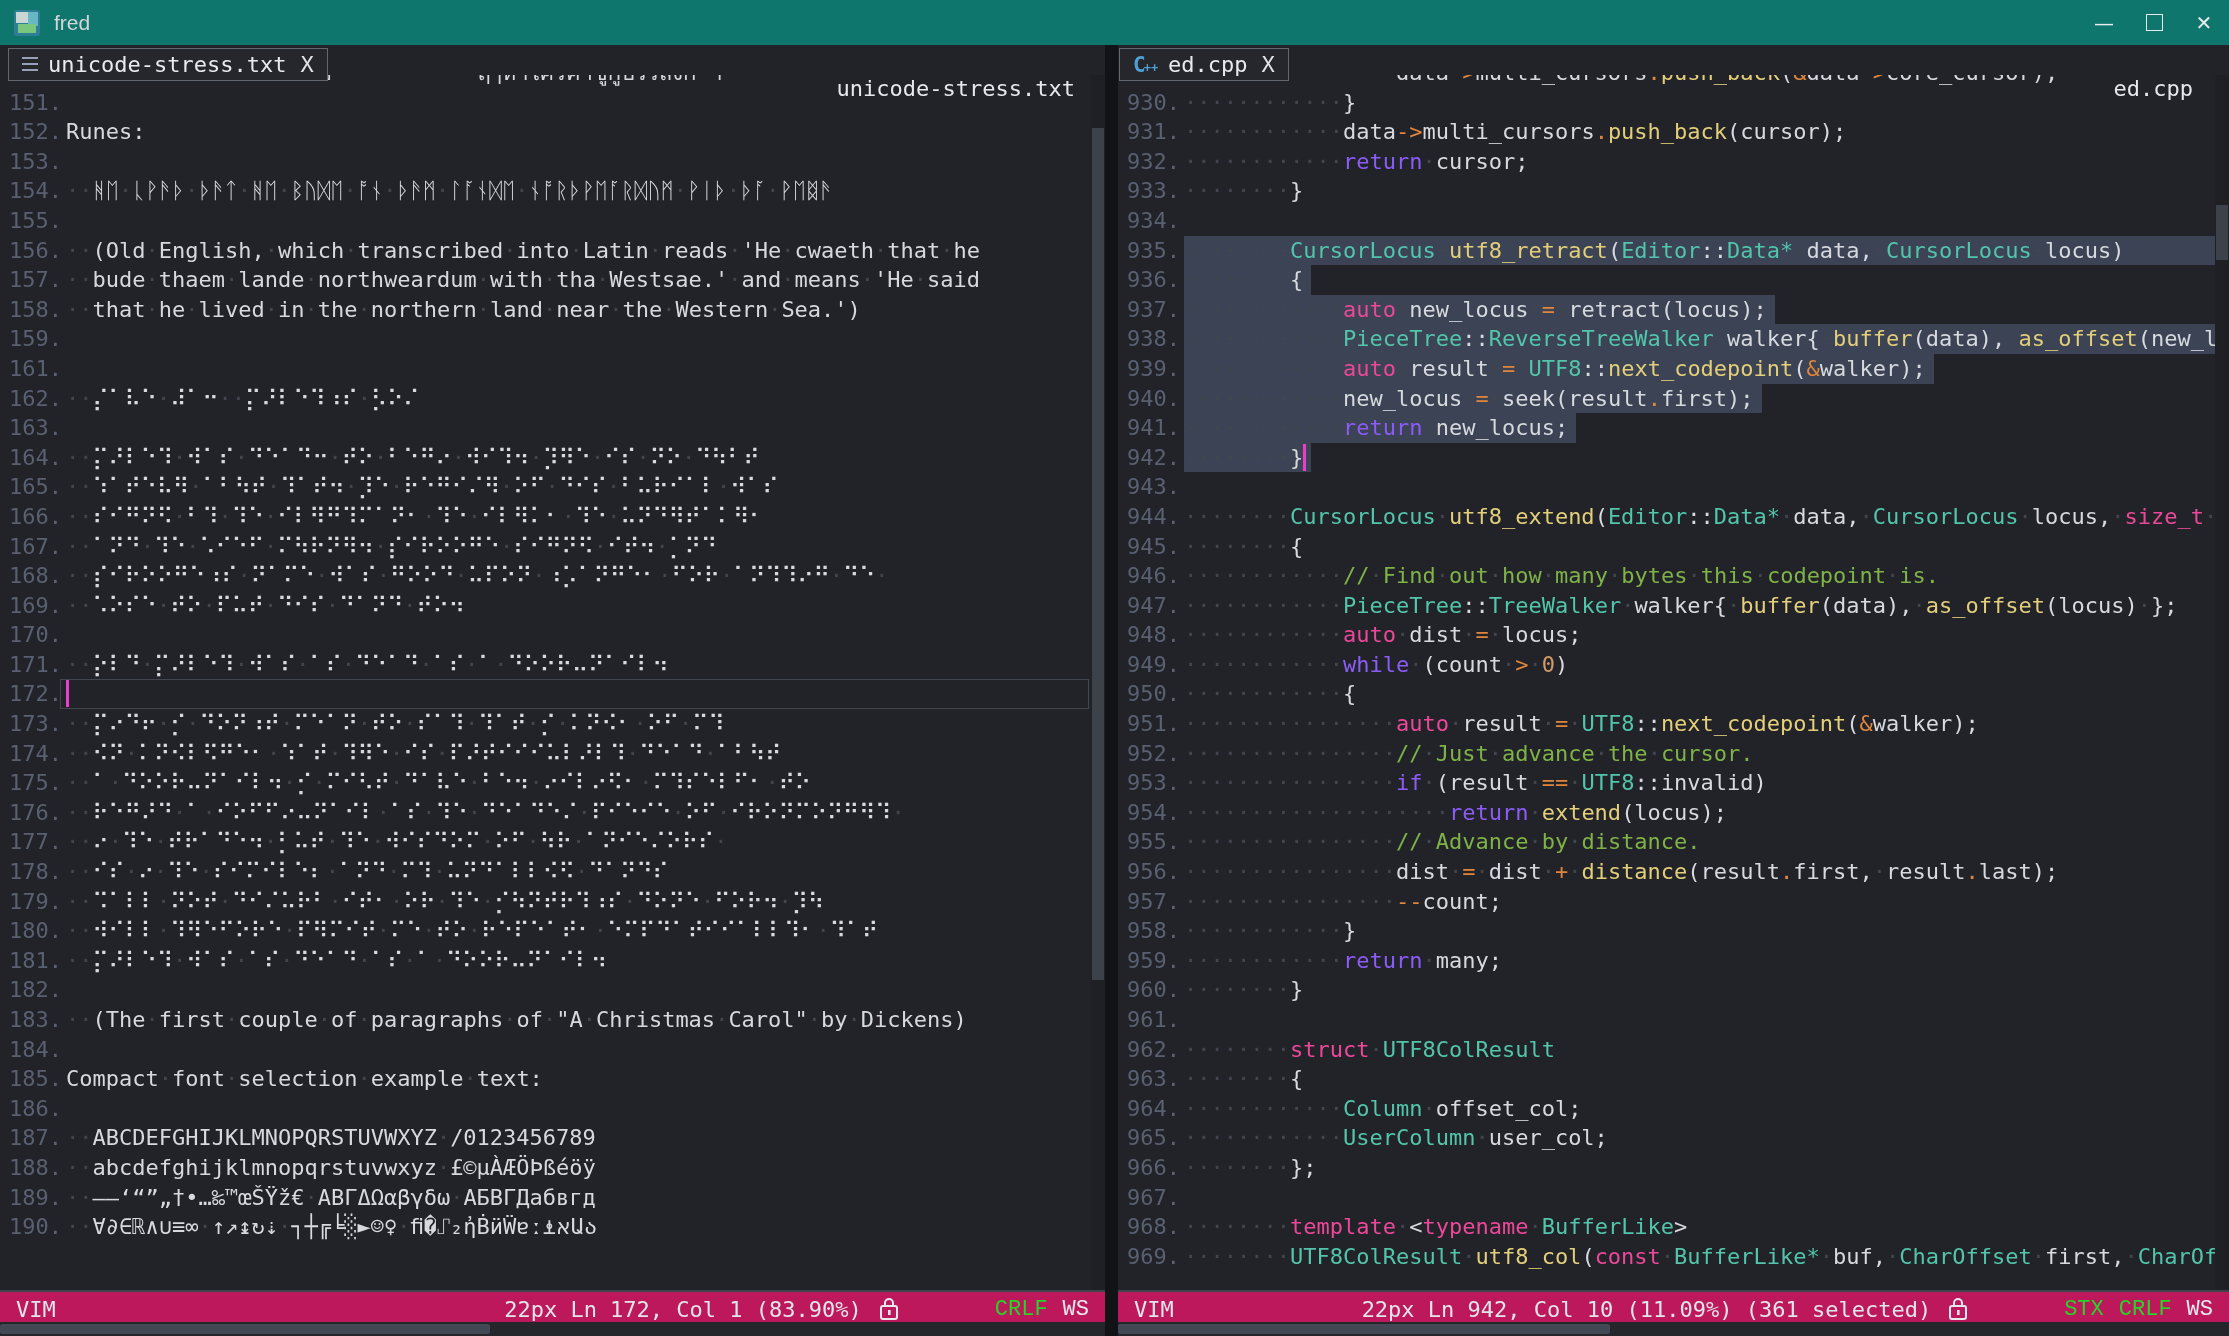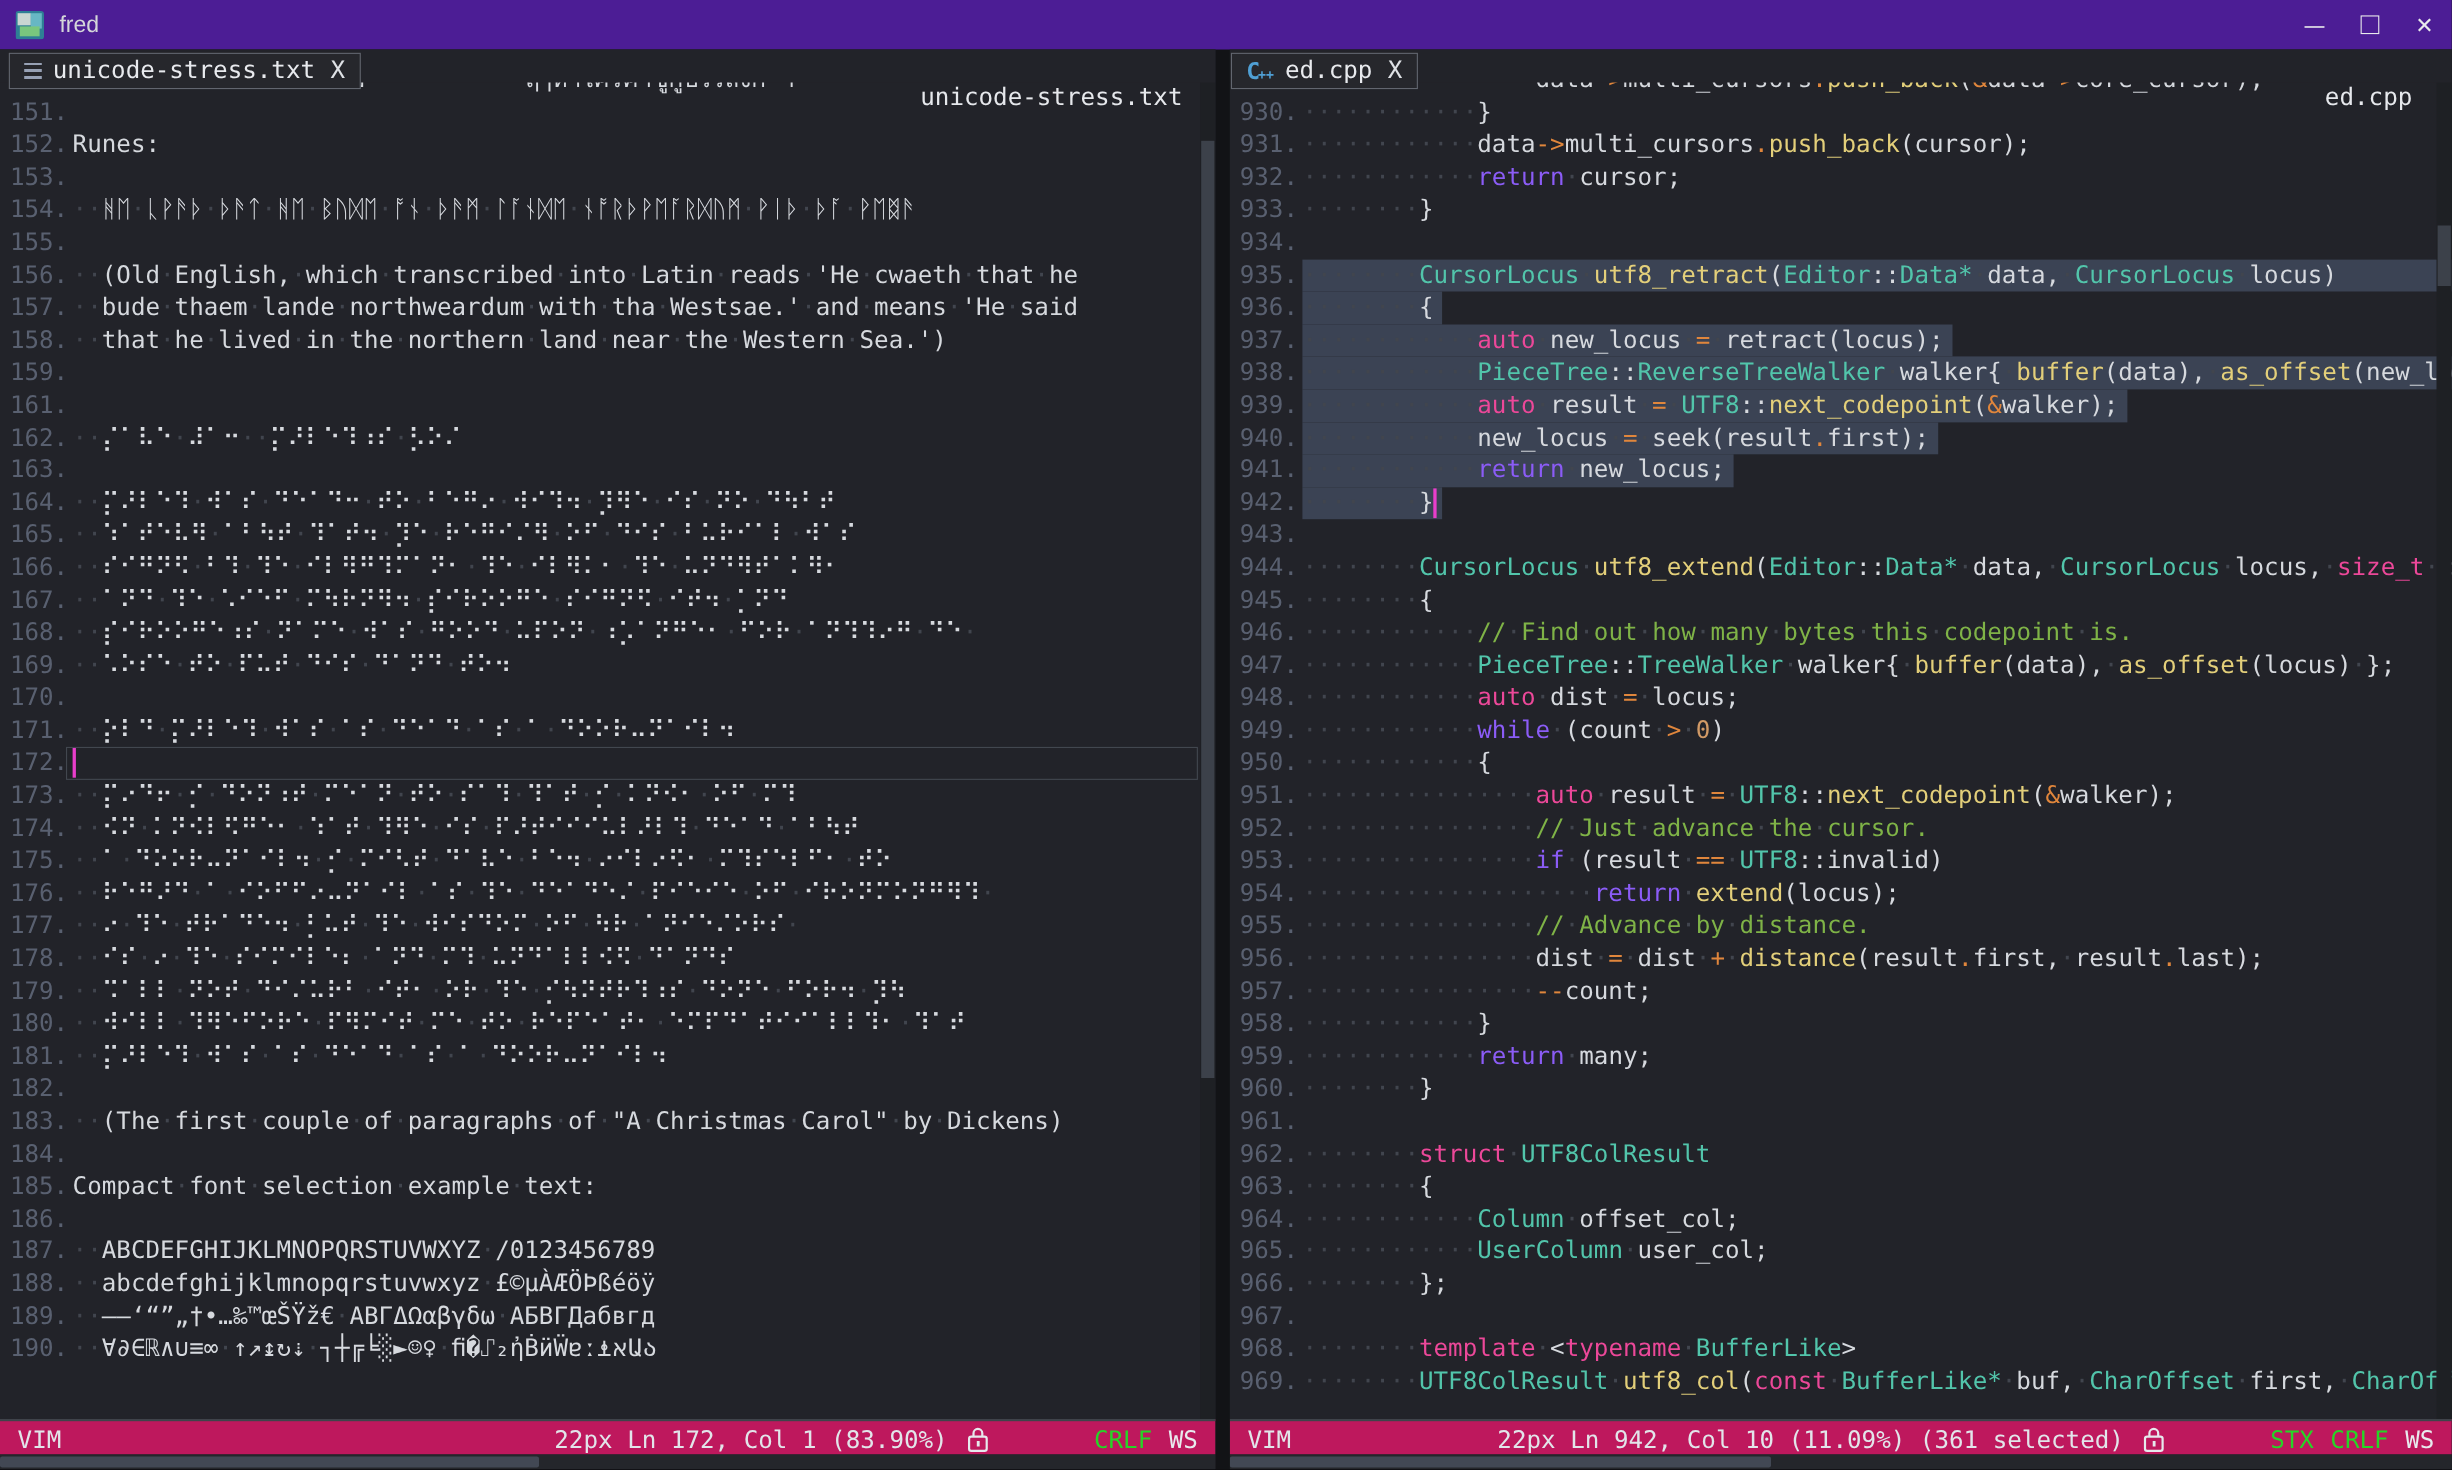--- a/index.html
+++ b/index.html
@@ -1,19 +1,19 @@
 <!DOCTYPE html>
 <html><head>
 <meta charset="utf-8">
 <style>
   html,body{margin:0;padding:0;background:#0f1012;}
   #app{position:relative;width:2229px;height:1336px;background:#121316;overflow:hidden;
        font-family:"DejaVu Sans Mono","DejaVu Sans",monospace;color:#d6d9de;}
   
-  #titlebar{position:absolute;left:0;top:0;width:2229px;height:45px;background:#4c1d95;
+  #titlebar{position:absolute;left:0;top:0;width:2229px;height:45px;background:#0f766e;
             display:flex;align-items:center;}
   #app-icon{width:26px;height:26px;margin-left:14px;border-radius:3px;overflow:hidden;flex:0 0 auto;}
   #win-title{margin-left:14px;font-family:"Liberation Sans","DejaVu Sans",sans-serif;
              font-size:21px;color:#d4d6d9;}
   #win-controls{margin-left:auto;display:flex;height:45px;}
   .win-btn{width:50px;height:45px;display:flex;align-items:center;justify-content:center;
            color:#e9eaec;font-size:20px;font-family:"DejaVu Sans",sans-serif;cursor:default;}
   .win-btn.maxi span{display:block;width:15px;height:15px;border:1.5px solid #e9eaec;}
   
   .pane{position:absolute;top:45px;height:1291px;background:#222329;overflow:hidden;}
@@ -51,21 +51,21 @@
   .vthumb{position:absolute;left:1px;width:12px;background:#3c414a;}
   .hscroll{position:absolute;left:0;bottom:0;width:100%;height:14px;background:#24262b;z-index:8;}
   .hthumb{position:absolute;top:2px;height:10px;background:#424854;border-radius:2px;}
   
   .statusbar{position:absolute;left:0;top:1245px;width:100%;height:32px;box-sizing:border-box;
              background:#be185d;border-top:2px solid #3f434a;display:flex;align-items:flex-end;
              padding:0 16px;font-size:22px;color:#e2e5ea;z-index:9;}
   .status-info{margin-left:auto;}
   .lock{margin-left:16px;display:flex;align-items:center;}
   .flags{margin-left:80px;display:flex;}
-  .flag{margin-left:15px;}
+  .flag{margin-left:15px;font-family:Liberation Mono, monospace;}
   .flag.green{color:#27d427;} .flag.white{color:#e8eaee;}
 </style>
 </head>
 <body>
 
 <div id="app">
 
   <div id="titlebar">
     <span id="app-icon">
       <svg width="26" height="26" viewBox="0 0 26 26">

